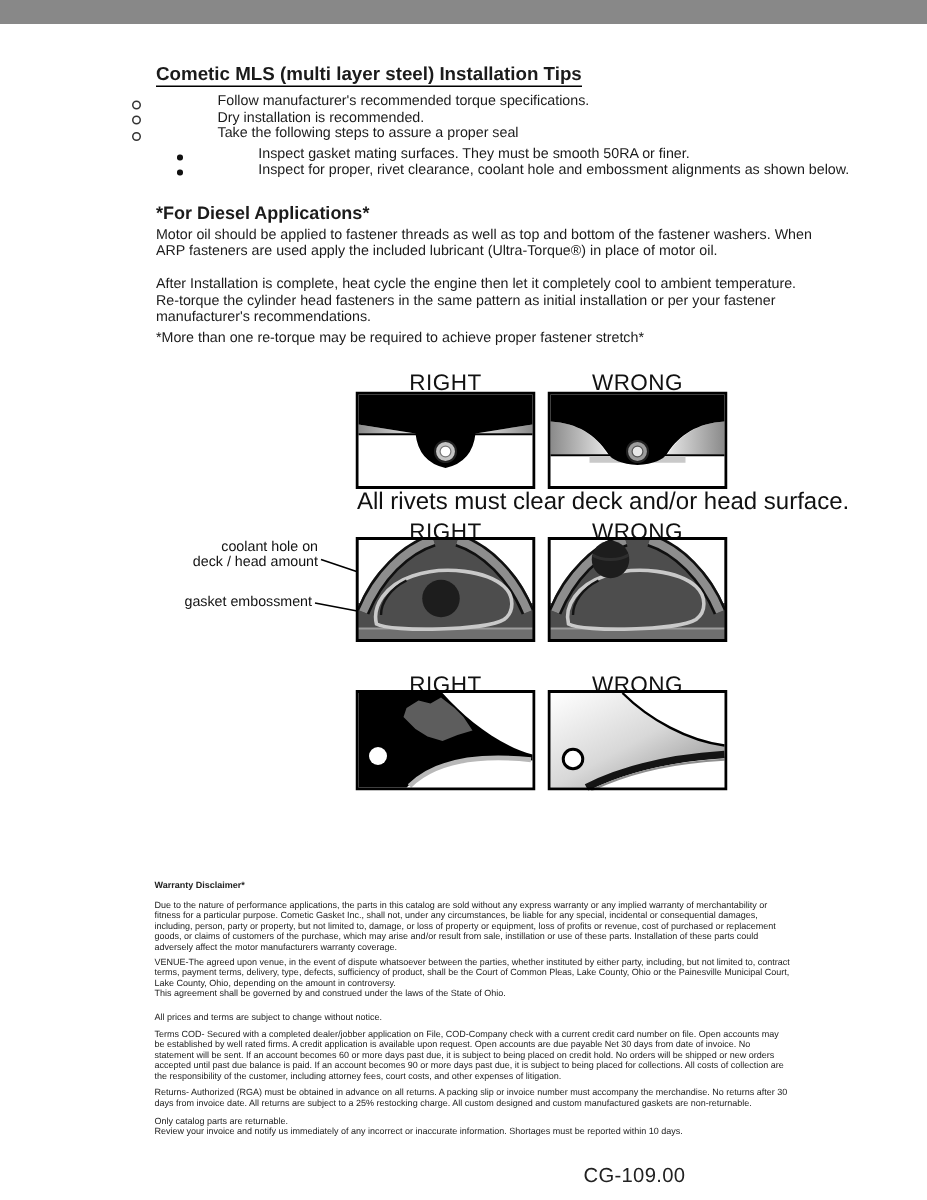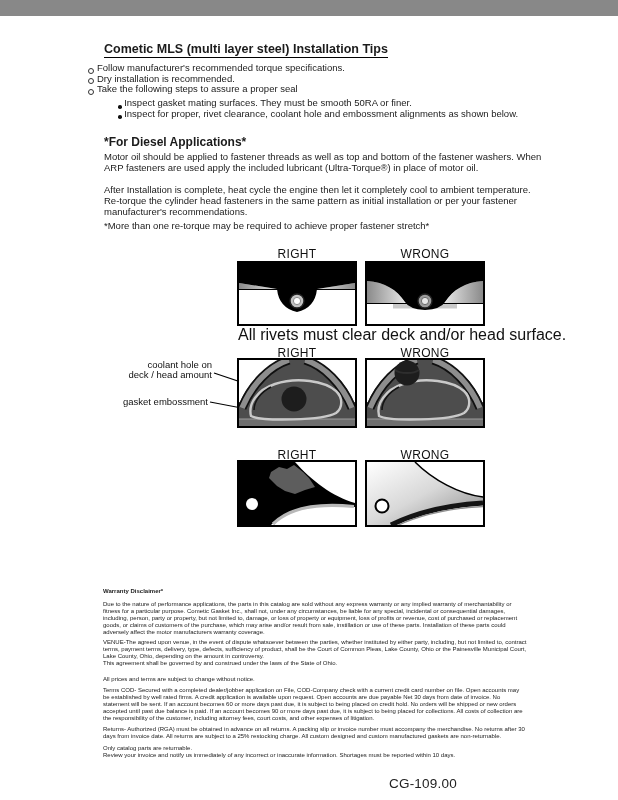--- a/index.html
+++ b/index.html
@@ -9,38 +9,38 @@
     font-family:"Liberation Sans","DejaVu Sans",sans-serif;
   }
   .abs { position:absolute; }
 
   .doc-title {
     left:104px; top:26px; font-size:12.5px; font-weight:bold;
     border-bottom:1.5px solid #000; padding-bottom:1px; white-space:nowrap;
   }
 
   .bullets { left:88px; top:47px; font-size:9.5px; line-height:10.5px; white-space:nowrap; }
-  .b-row { display:flex; align-items:flex-end; }
+  .b-row { display:flex; align-items:center;gap:48px; }
   .b-circle {
     width:4px; height:4px; border:1px solid #333; border-radius:50%;
     margin:2.6px 3px 0 0; flex:0 0 auto;
   }
   .sub-bullets { margin-top:3.5px; padding-left:30px; }
   .b-dot {
     width:3.6px; height:3.6px; background:#111; border-radius:50%;
     margin:3px 2.6px 0 0; flex:0 0 auto;
   }
 
   .h-diesel { left:104px; top:119px; font-size:12px; font-weight:bold; }
   .para { left:104px; width:440px; font-size:9.5px; line-height:11px; }
   .p1 { top:135px; }
   .p2 { top:168px; }
   .p-note { top:204px; white-space:nowrap; }
 
-  .fig-label { width:120px; text-align:center; font-size:12px; color:#111; letter-spacing:0.3px; }
+  .fig-label { width:120px; text-align:center; font-size:15px; color:#111; letter-spacing:0.3px; }
   .fig-caption { left:238px; font-size:16px; line-height:11px; color:#111; }
   .fig-box { width:120px; }
   .col-right { left:237px; }
   .col-wrong { left:365px; }
 
   .callout { font-size:9.5px; line-height:10px; text-align:right; color:#111; }
   .callout1 { left:116px; top:344px; width:96px; }
   .callout2 { left:110px; top:381px; width:98px; }
 
   .disc { left:103px; width:424px; font-size:6px; line-height:7.05px; color:#222; }

